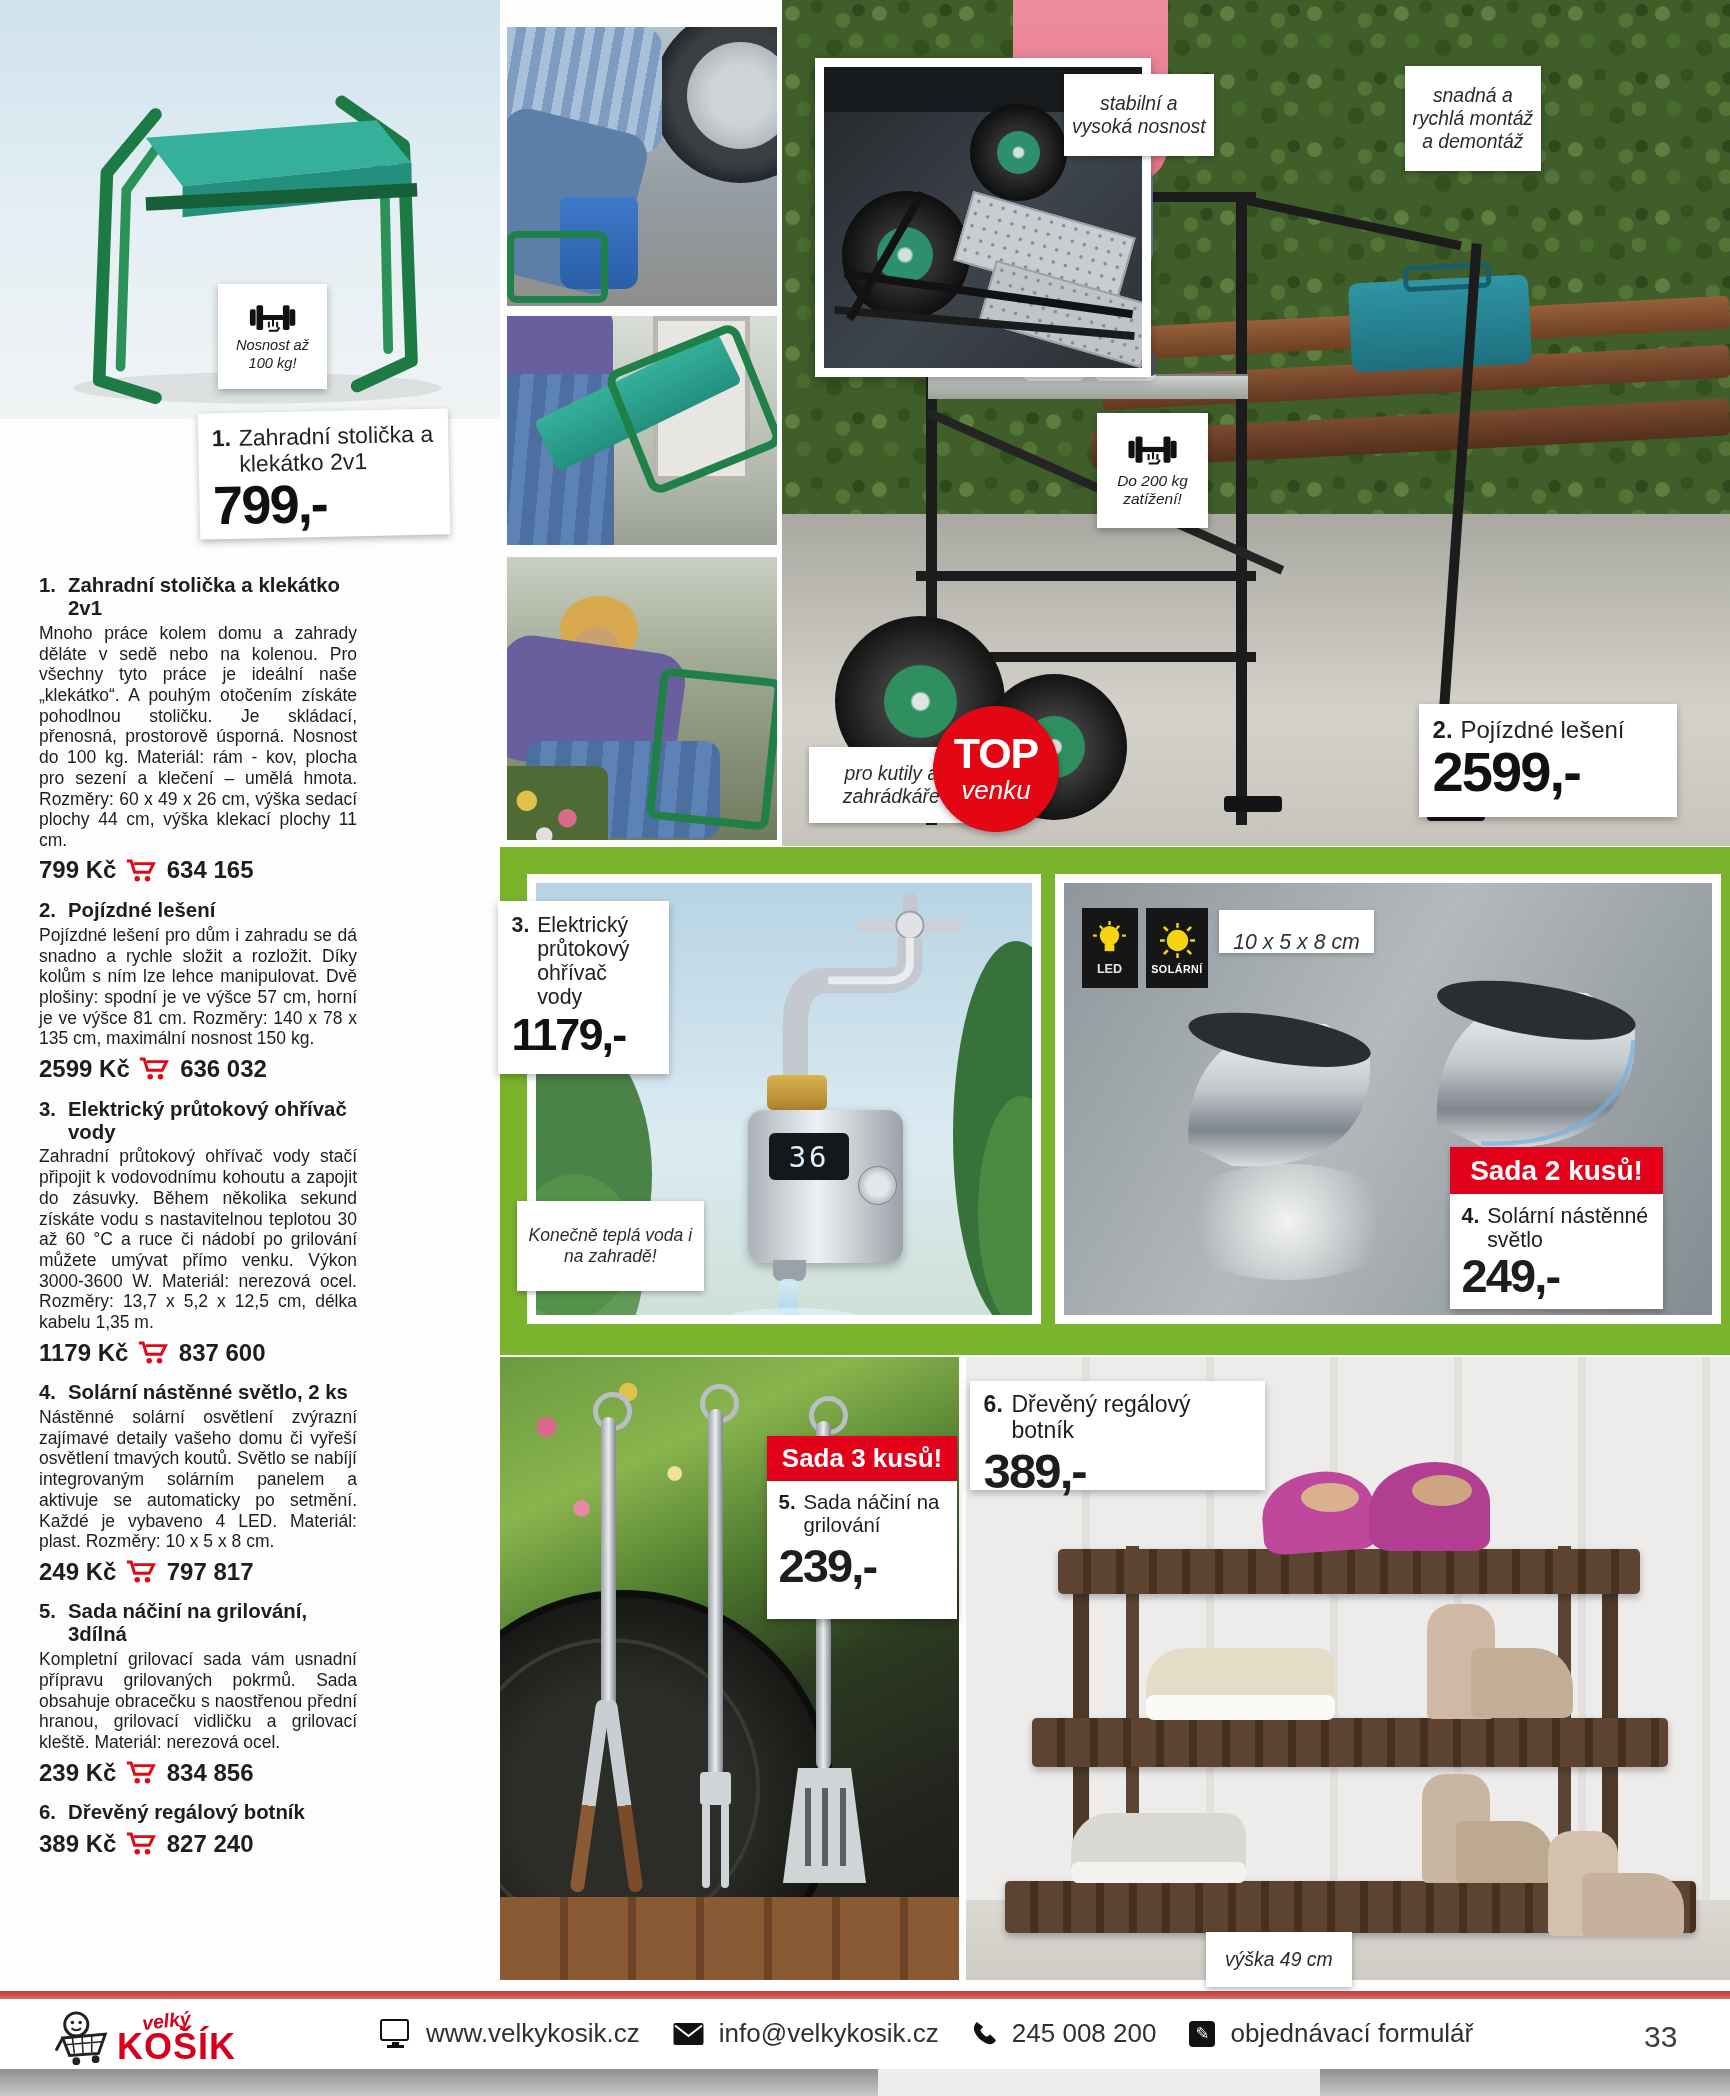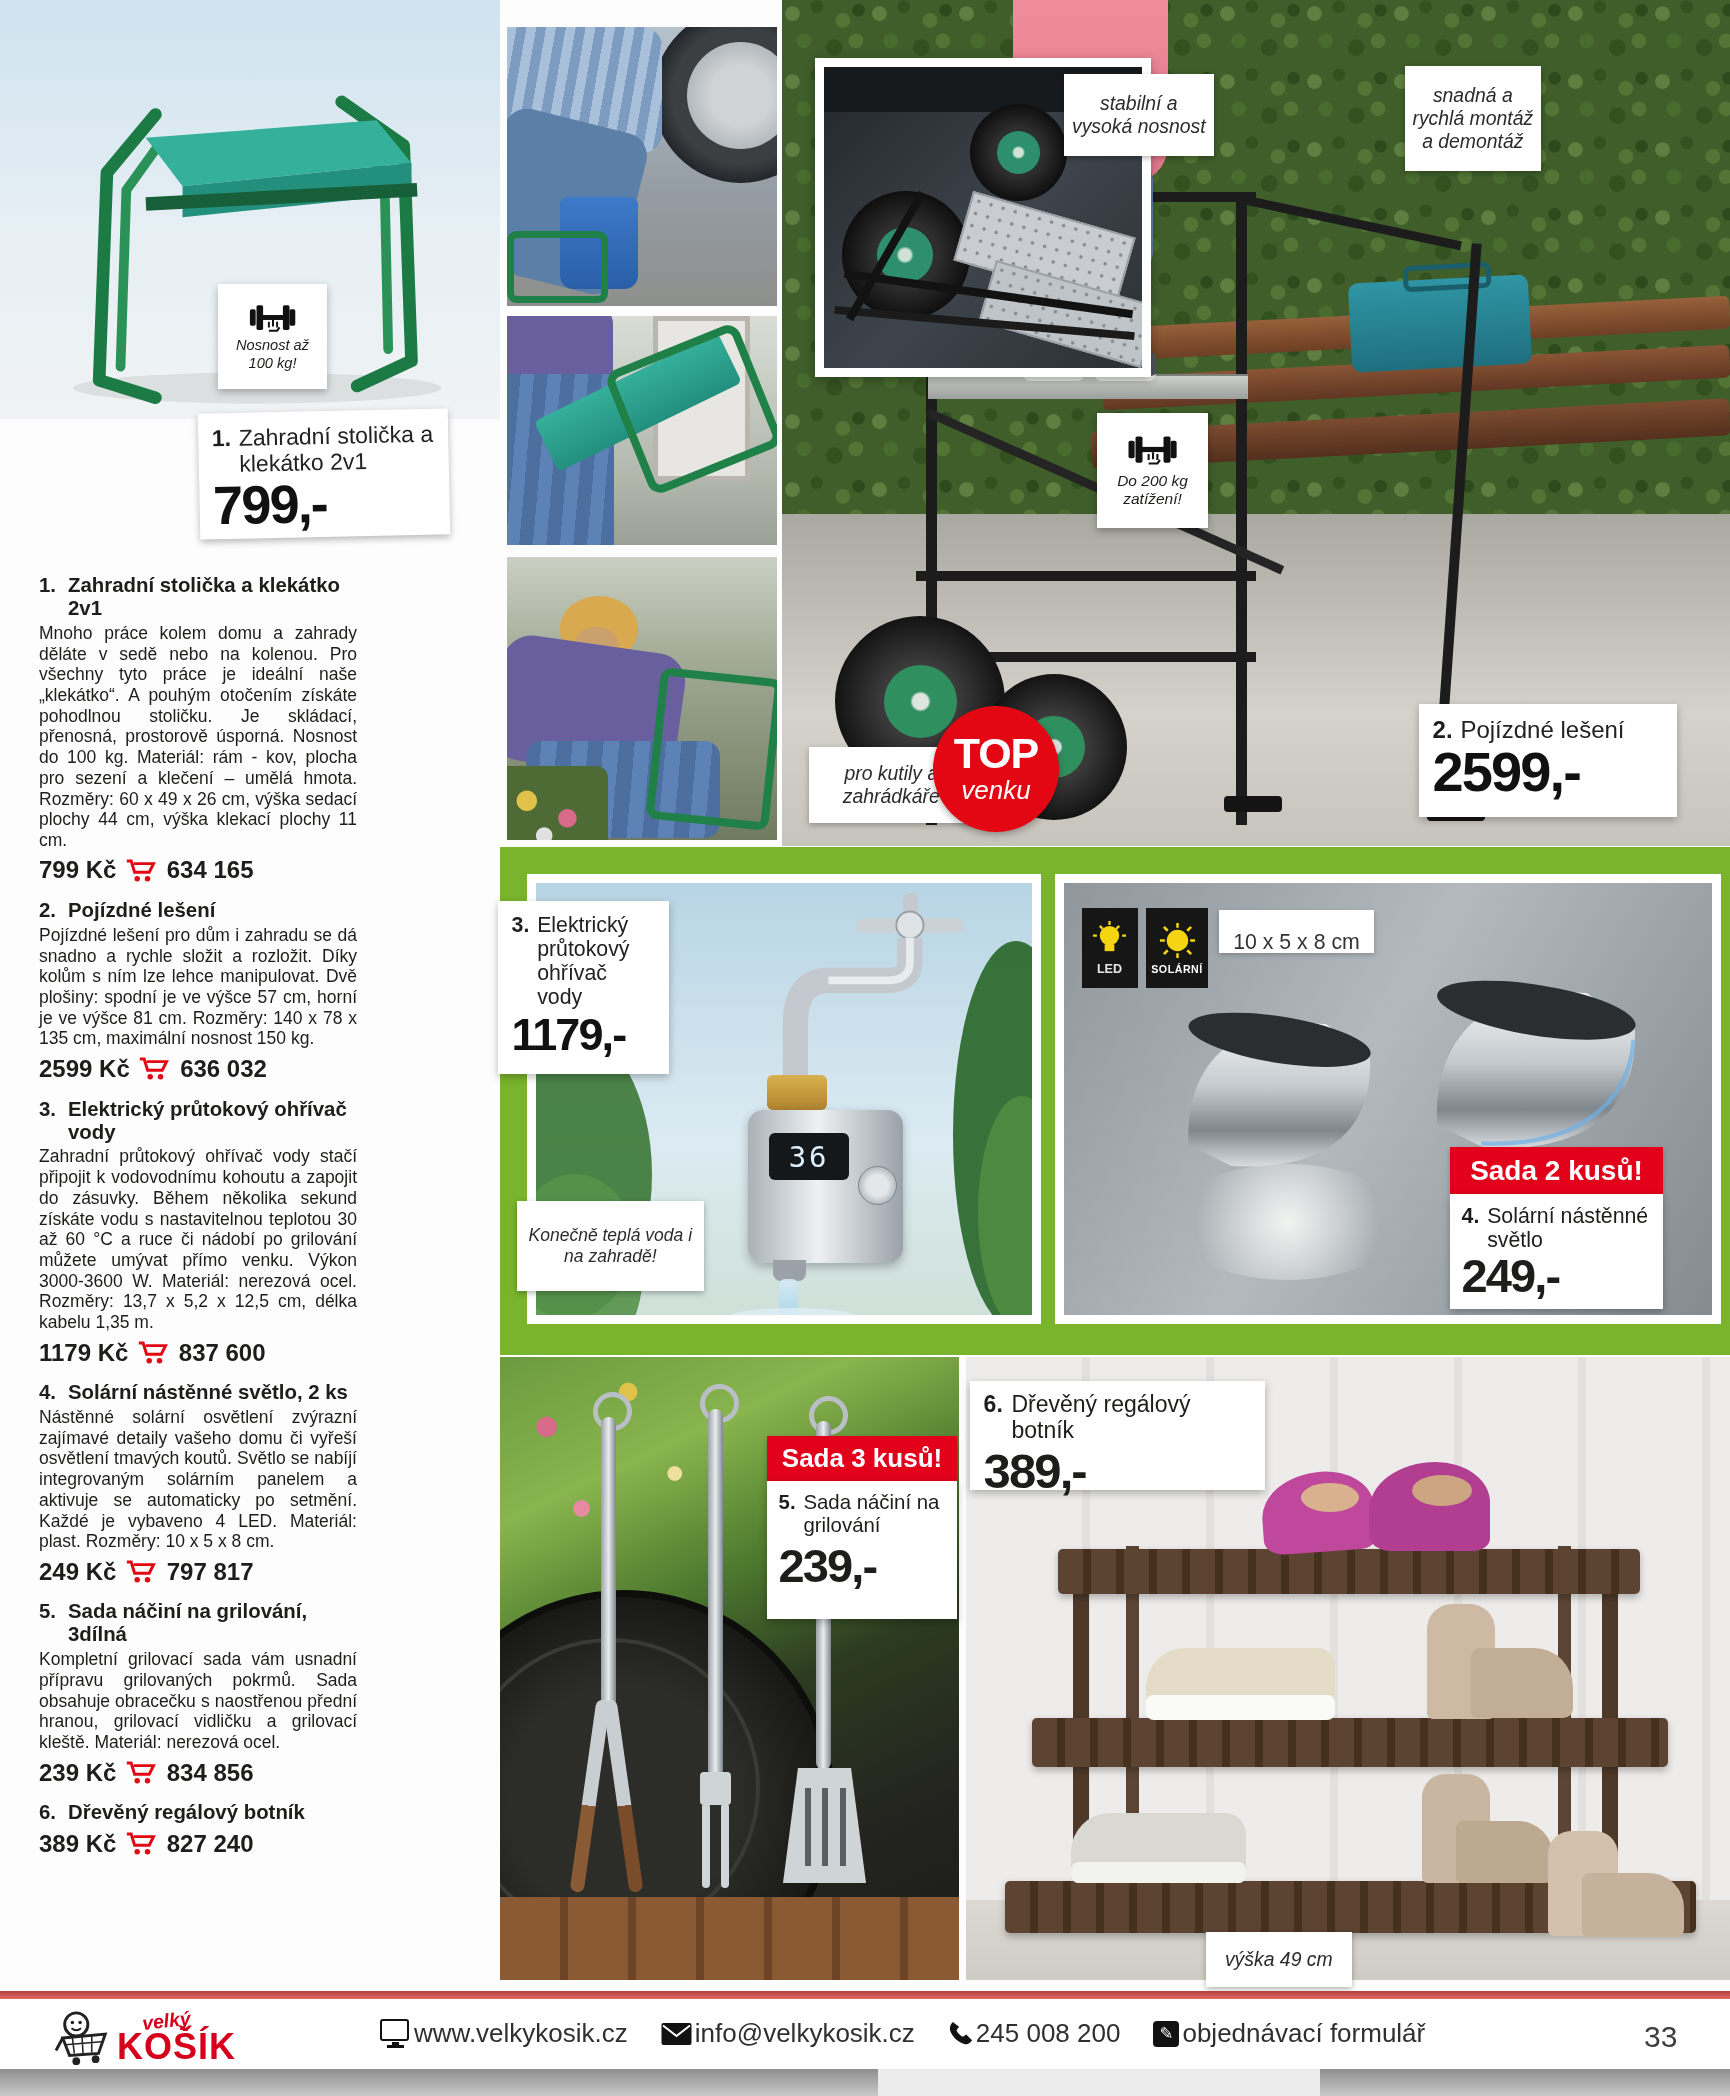--- a/index.html
+++ b/index.html
@@ -24,21 +24,21 @@
   .prod{margin-bottom:14.6px;}
   .prod h3{margin:0 0 2.9px 0;font-size:20.4px;line-height:23px;position:relative;padding-left:29px;}
   .prod h3 .pn{position:absolute;left:0;top:0;}
   .prod p{margin:0;font-size:17.5px;line-height:20.7px;text-align:justify;}
   .buyrow{display:flex;align-items:center;gap:9.7px;margin-top:5.8px;font-size:24px;font-weight:bold;}
   
   .photo{position:absolute;overflow:hidden;}
   .ph-border{border:9.7px solid #fff;box-shadow:0 2.9px 9.7px rgba(0,0,0,.3);}
   .shape{position:absolute;}
   
-  .f-item{display:flex;align-items:center;gap:3px;font-size:26px;color:#2f2f2f;}
+  .f-item{display:flex;align-items:center;gap:15px;font-size:26px;color:#2f2f2f;}
   .digital{font-family:"DejaVu Sans Mono", monospace;}
 </style>
 </head>
 <body>
 
 <div class="page">
 
   <div class="photo" style="left:0;top:0;width:500px;height:419px;background:linear-gradient(180deg,#cfe2ee,#e6eff4 55%,#f0f3f4);">
     <svg width="500" height="419" viewBox="0 0 515 432">
       <ellipse cx="265" cy="400" rx="190" ry="16" fill="#000" opacity="0.08"></ellipse>
@@ -258,21 +258,21 @@
       <span style="color:#e5e5e5;font-size:12.6px;font-weight:bold;">LED</span>
     </div>
     <div class="shape" style="left:82px;top:25px;width:62px;height:80px;background:#161616;display:flex;flex-direction:column;align-items:center;justify-content:center;gap:2.9px;">
       <svg width="39" height="39" viewBox="0 0 40 40">
         <circle cx="20" cy="20" r="11" fill="#f5d412"></circle>
         <path d="M20 2 v5 M20 33 v5 M2 20 h5 M33 20 h5 M6 6 l4 4 M30 30 l4 4 M34 6 l-4 4 M10 30 l-4 4" stroke="#f5d412" stroke-width="2.6"></path>
       </svg>
       <span style="color:#fff;font-size:10.7px;font-weight:bold;letter-spacing:0.5px;">SOLÁRNÍ</span>
     </div>
     <div class="shape" style="left:155px;top:27px;width:155px;height:43px;background:#fff;display:flex;align-items:center;justify-content:center;box-shadow:0 1.9px 4.9px rgba(0,0,0,.25);">
-      <span style="font-size:21.3px;color:#333;margin-top:21px;">10 x 5 x 8 cm</span>
+      <span style="font-style:italic;font-size:21.3px;color:#333;margin-top:21px;">10 x 5 x 8 cm</span>
     </div>
 
     <div class="shape redbadge" style="left:386px;top:264px;width:213px;height:47px;font-size:28px;">
       <span>Sada 2 kusů!</span>
     </div>
     <div class="shape" style="left:386px;top:311px;width:213px;height:115px;background:#fff;box-shadow:0 2.9px 7.8px rgba(0,0,0,.28);padding:9.7px 11.6px;box-sizing:border-box;">
       <div class="row" style="display:flex;gap:7.8px;font-size:21.3px;line-height:24px;">
         <span class="num" style="font-weight:bold;">4.</span>
         <span class="nm">Solární nástěnné světlo</span>
       </div>

